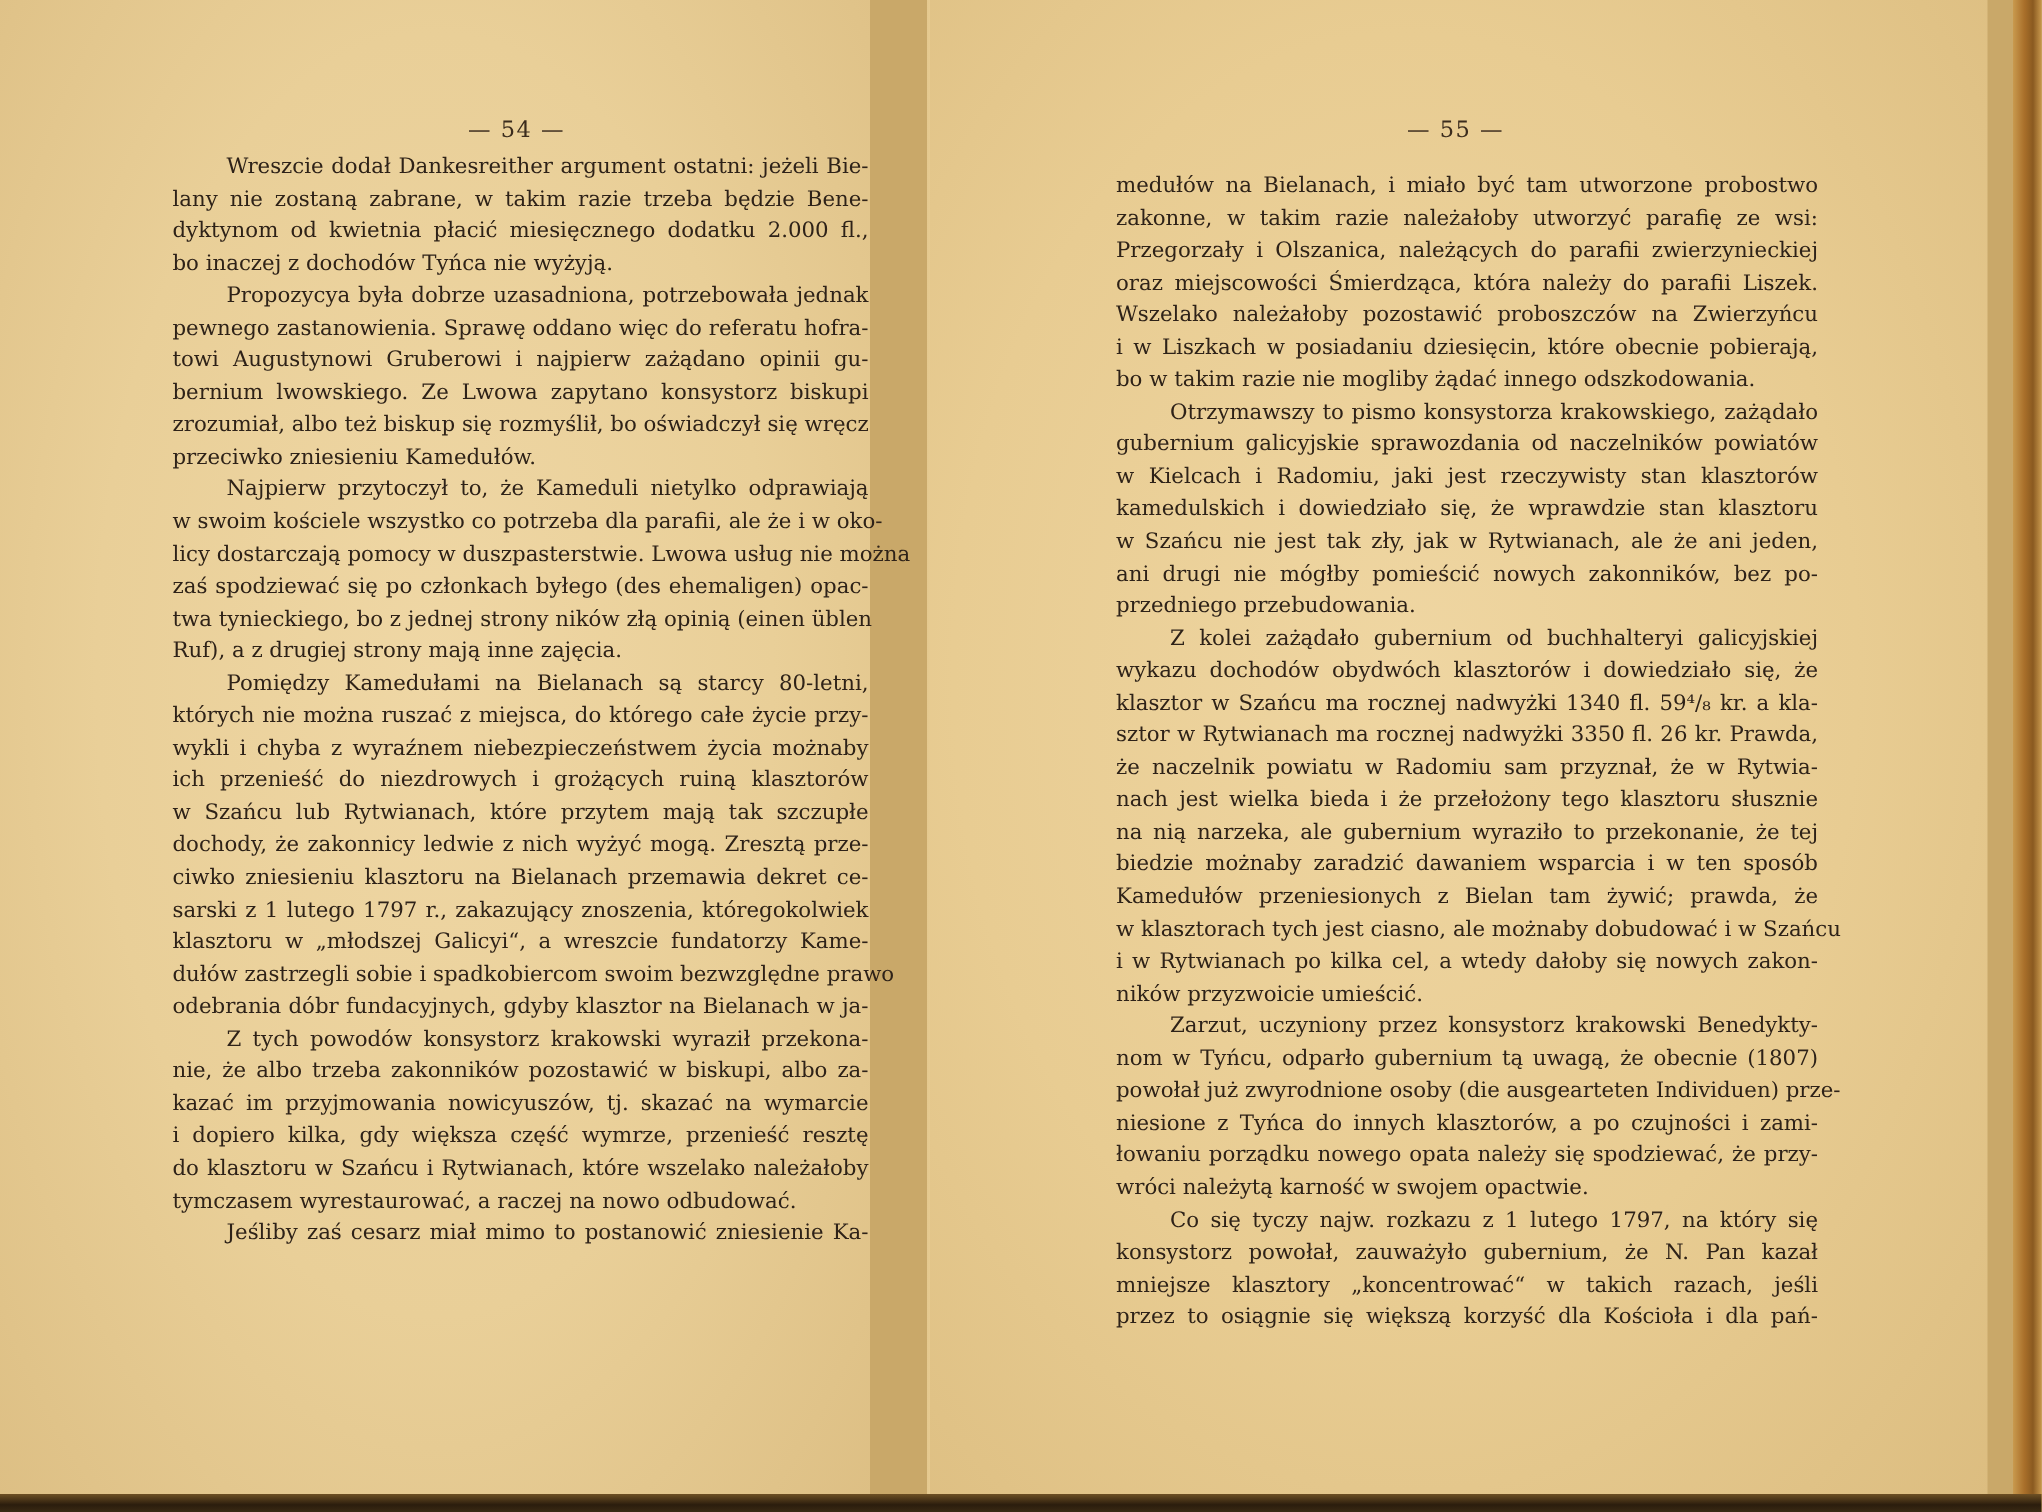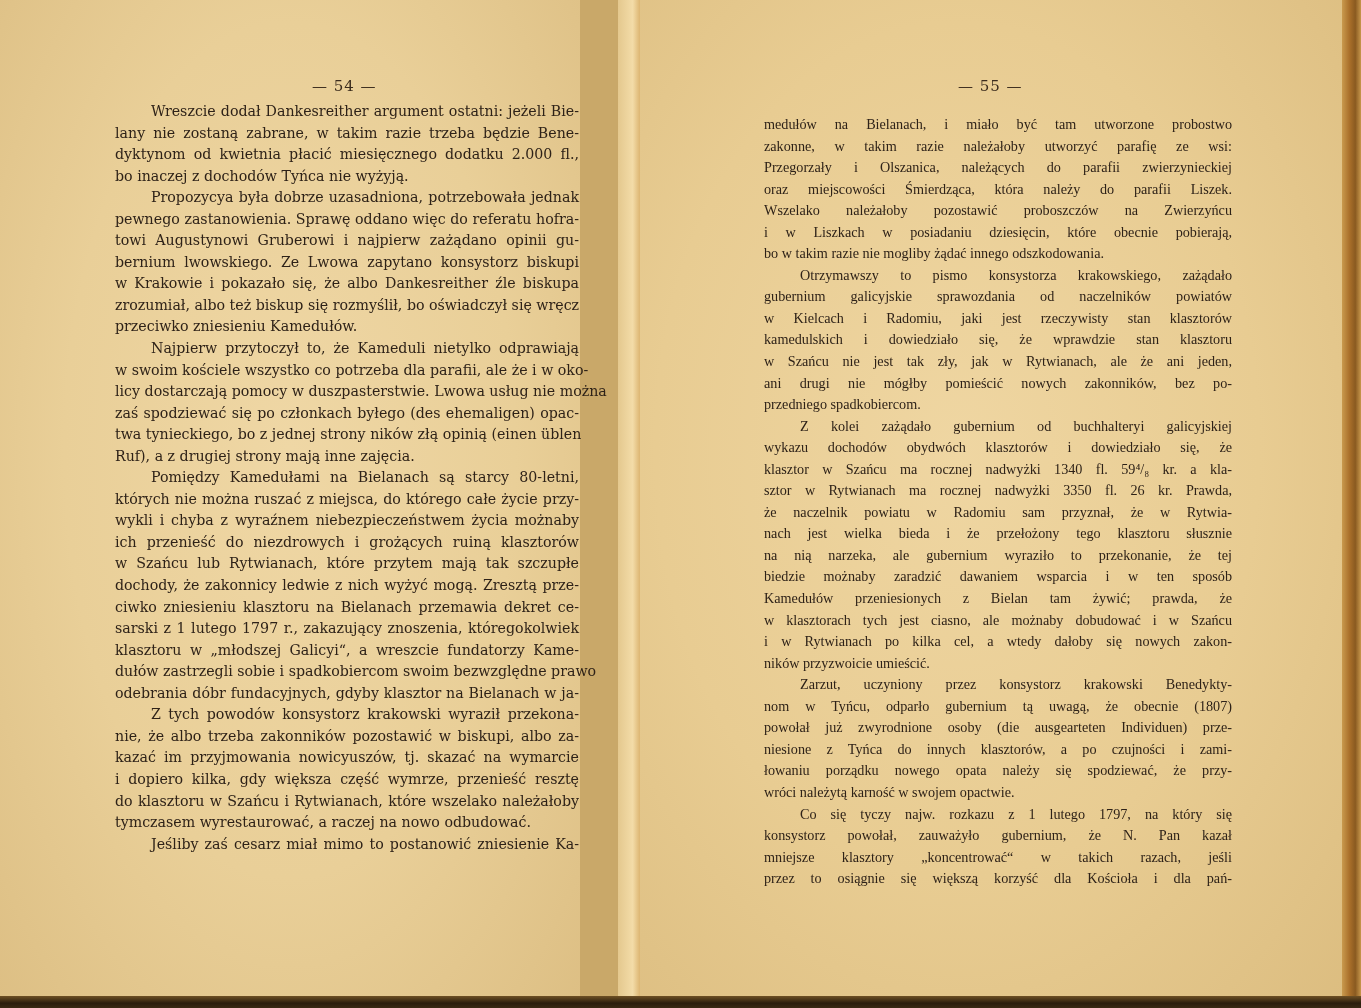--- a/index.html
+++ b/index.html
@@ -8,21 +8,21 @@
     background: #c9a869;
     position: relative;
     font-family: "DejaVu Serif", "Liberation Serif", serif;
   }
   .spread { position: absolute; left: 0; top: 0; width: 1361px; height: 1008px; }
   .page {
     position: absolute; top: 0; height: 1000px;
     background: radial-gradient(ellipse at 50% 45%, #efd7a5 0%, #e9cf98 55%, #ddbf84 100%);
   }
   .page.left { left: 0; width: 580px; }
-  .page.right { left: 640px; width: 705px;
+  .page.right { left: 620px; width: 705px;
     background: radial-gradient(ellipse at 45% 45%, #efd6a2 0%, #e8cc92 55%, #dcbd80 100%);
   }
   .gutter {
     position: absolute; top: 0; left: 618px; width: 42px; height: 1000px;
     background: linear-gradient(to right, #e4c88e 0%, #f3dca8 35%, #d9b06a 55%, #c9984d 62%, #e2c184 80%, #e8cc92 100%);
   }
   .right-edge {
     position: absolute; top: 0; left: 1342px; width: 19px; height: 1000px;
     background: linear-gradient(to right, #c99a4e 0%, #a96f2a 40%, #8a5a20 70%, #c7974c 100%);
   }
@@ -32,21 +32,21 @@
   }
   .page-number {
     position: absolute; font-size: 15px; color: #3b2c1d; letter-spacing: 1px;
   }
   .left .page-number { left: 312px; top: 77px; }
   .right .page-number { left: 318px; top: 77px; }
   .text-block {
     position: absolute; font-size: 14.2px; line-height: 21.55px; color: #2e2218;
   }
   .left .text-block { left: 115px; top: 101px; width: 464px; }
-  .right .text-block { left: 124px; top: 114px; width: 468px; font-family: Liberation Serif, serif; }
+  .right .text-block { left: 124px; top: 114px; width: 468px; }
   .line {
     display: block; white-space: nowrap; text-align: justify; text-align-last: justify;
     height: 21.55px; overflow: visible;
   }
   .line.indent { padding-left: 36px; }
   .line.last { text-align-last: left; }
 </style>
 </head>
 <body>
 
@@ -55,21 +55,20 @@
     <div class="page-number">— 54 —</div>
     <div class="text-block" id="left-text">
         <span class="line indent">Wreszcie dodał Dankesreither argument ostatni: jeżeli Bie-</span>
         <span class="line">lany nie zostaną zabrane, w takim razie trzeba będzie Bene-</span>
         <span class="line">dyktynom od kwietnia płacić miesięcznego dodatku 2.000 fl.,</span>
         <span class="line last">bo inaczej z dochodów Tyńca nie wyżyją.</span>
         <span class="line indent">Propozycya była dobrze uzasadniona, potrzebowała jednak</span>
         <span class="line">pewnego zastanowienia. Sprawę oddano więc do referatu hofra-</span>
         <span class="line">towi Augustynowi Gruberowi i najpierw zażądano opinii gu-</span>
         <span class="line">bernium lwowskiego. Ze Lwowa zapytano konsystorz biskupi</span>
-        <span class="line">w Krakowie i pokazało się, że albo Dankesreither źle biskupa</span>
         <span class="line">zrozumiał, albo też biskup się rozmyślił, bo oświadczył się wręcz</span>
         <span class="line last">przeciwko zniesieniu Kamedułów.</span>
         <span class="line indent">Najpierw przytoczył to, że Kameduli nietylko odprawiają</span>
         <span class="line">w swoim kościele wszystko co potrzeba dla parafii, ale że i w oko-</span>
         <span class="line">licy dostarczają pomocy w duszpasterstwie. Lwowa usług nie można</span>
         <span class="line">zaś spodziewać się po członkach byłego (des ehemaligen) opac-</span>
         <span class="line">twa tynieckiego, bo z jednej strony ników złą opinią (einen üblen</span>
         <span class="line last">Ruf), a z drugiej strony mają inne zajęcia.</span>
         <span class="line indent">Pomiędzy Kamedułami na Bielanach są starcy 80-letni,</span>
         <span class="line">których nie można ruszać z miejsca, do którego całe życie przy-</span>
@@ -101,21 +100,21 @@
         <span class="line">oraz miejscowości Śmierdząca, która należy do parafii Liszek.</span>
         <span class="line">Wszelako należałoby pozostawić proboszczów na Zwierzyńcu</span>
         <span class="line">i w Liszkach w posiadaniu dziesięcin, które obecnie pobierają,</span>
         <span class="line last">bo w takim razie nie mogliby żądać innego odszkodowania.</span>
         <span class="line indent">Otrzymawszy to pismo konsystorza krakowskiego, zażądało</span>
         <span class="line">gubernium galicyjskie sprawozdania od naczelników powiatów</span>
         <span class="line">w Kielcach i Radomiu, jaki jest rzeczywisty stan klasztorów</span>
         <span class="line">kamedulskich i dowiedziało się, że wprawdzie stan klasztoru</span>
         <span class="line">w Szańcu nie jest tak zły, jak w Rytwianach, ale że ani jeden,</span>
         <span class="line">ani drugi nie mógłby pomieścić nowych zakonników, bez po-</span>
-        <span class="line last">przedniego spadkobiercom.</span>
+        <span class="line last">przedniego przebudowania.</span>
         <span class="line indent">Z kolei zażądało gubernium od buchhalteryi galicyjskiej</span>
         <span class="line">wykazu dochodów obydwóch klasztorów i dowiedziało się, że</span>
         <span class="line">klasztor w Szańcu ma rocznej nadwyżki 1340 fl. 59⁴/₈ kr. a kla-</span>
         <span class="line">sztor w Rytwianach ma rocznej nadwyżki 3350 fl. 26 kr. Prawda,</span>
         <span class="line">że naczelnik powiatu w Radomiu sam przyznał, że w Rytwia-</span>
         <span class="line">nach jest wielka bieda i że przełożony tego klasztoru słusznie</span>
         <span class="line">na nią narzeka, ale gubernium wyraziło to przekonanie, że tej</span>
         <span class="line">biedzie możnaby zaradzić dawaniem wsparcia i w ten sposób</span>
         <span class="line">Kamedułów przeniesionych z Bielan tam żywić; prawda, że</span>
         <span class="line">w klasztorach tych jest ciasno, ale możnaby dobudować i w Szańcu</span>

